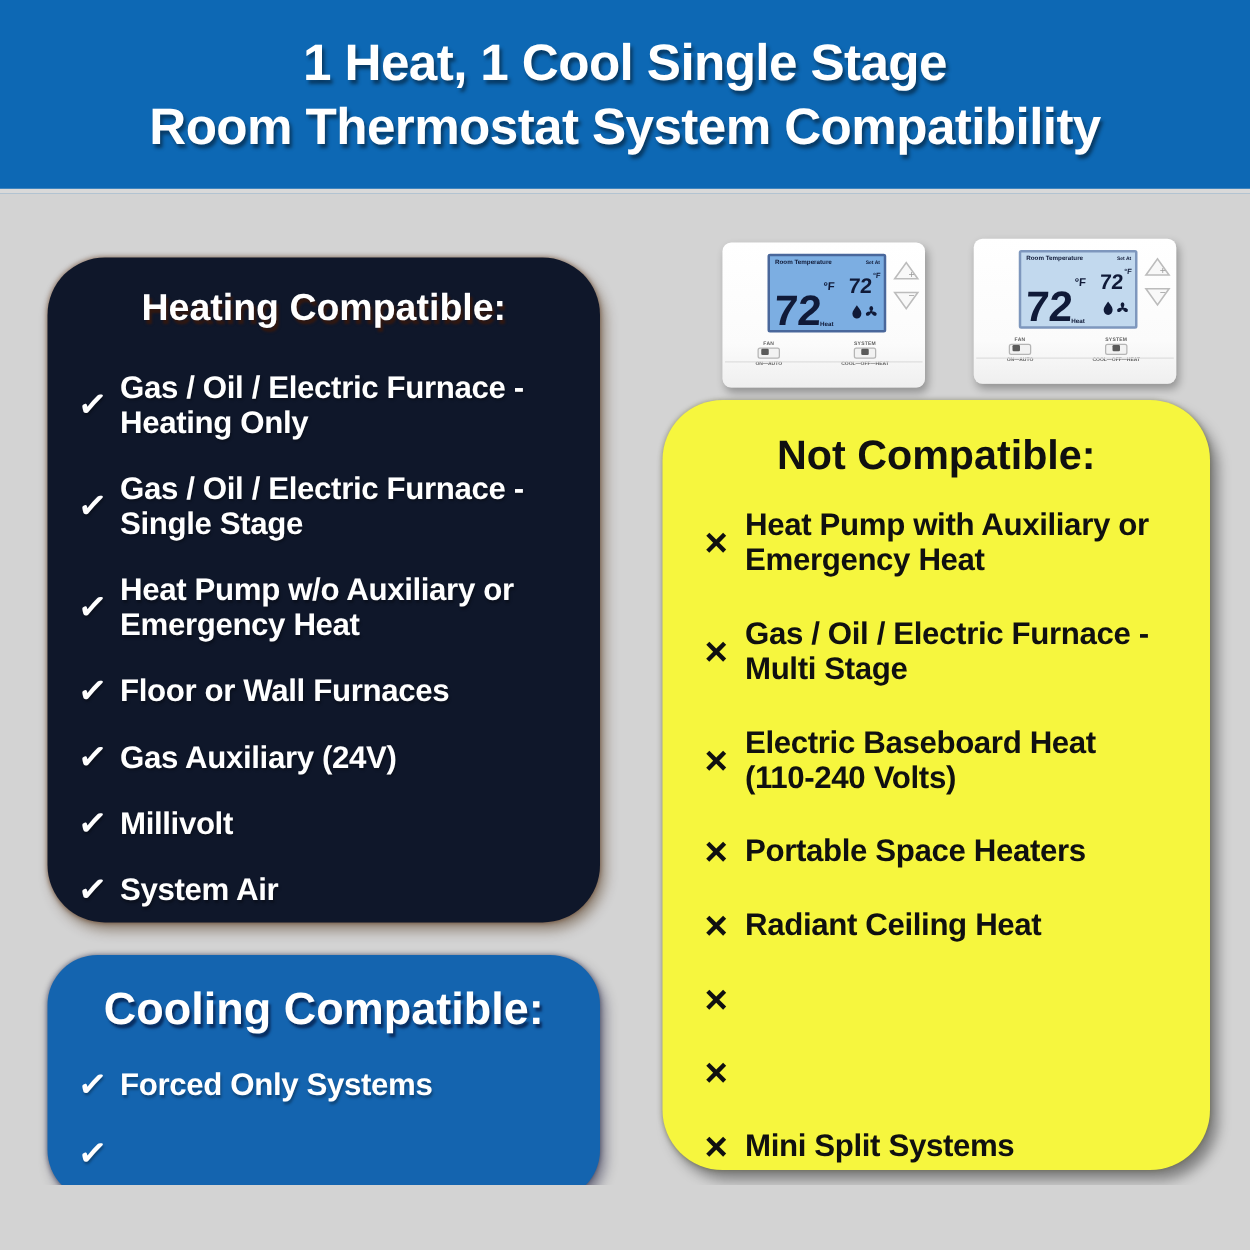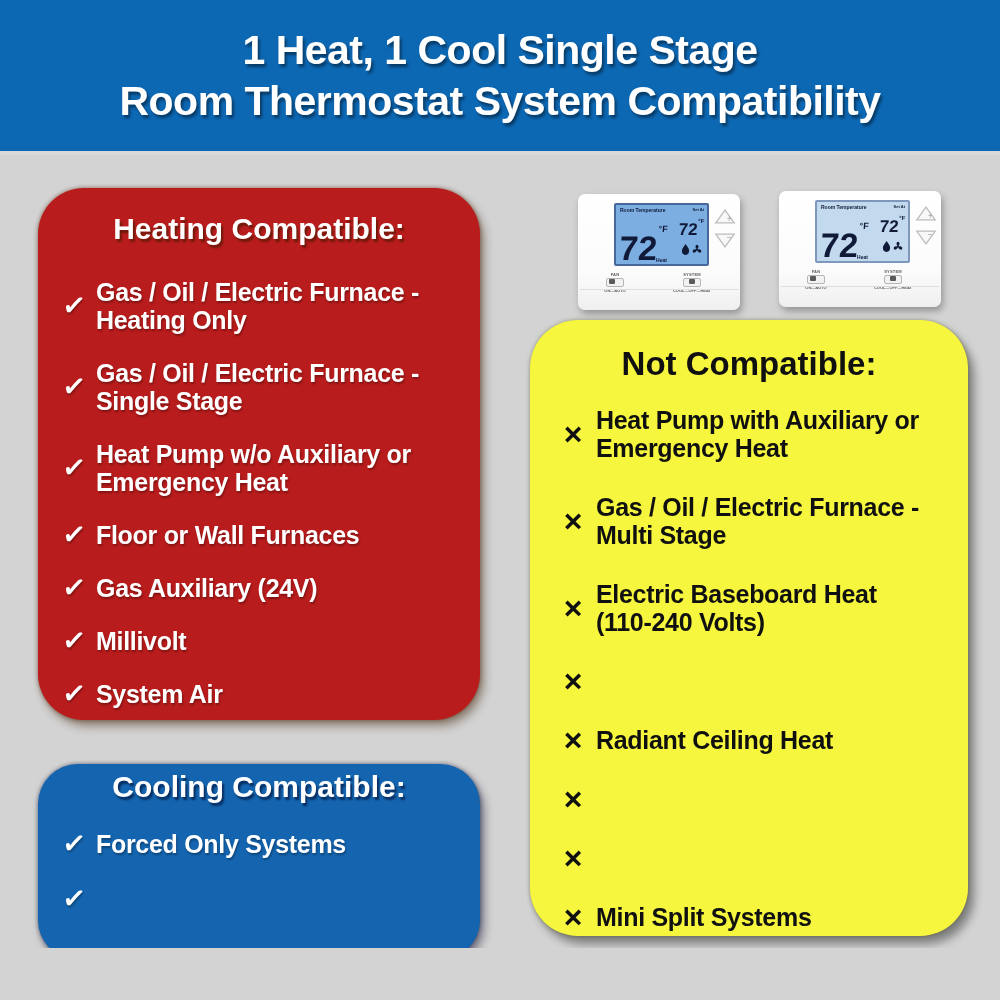--- a/index.html
+++ b/index.html
@@ -20,34 +20,34 @@
 
   
   .box{position:absolute;box-sizing:border-box;}
   .box h2{margin:0;text-align:center;font-weight:bold;}
   .box ul{list-style:none;margin:0;display:flex;flex-direction:column;}
   .box li{display:flex;align-items:center;font-weight:bold;}
   .mark{flex:0 0 44px;text-align:center;}
   .txt{flex:1;white-space:pre-line;letter-spacing:-0.3px;}
 
   .heating{
-    left:38px;top:188px;width:442px;height:532px;border-radius:46px;
-    background:#b91c1c;box-shadow:0 0 4px rgba(80,35,0,.55), 4px 6px 10px rgba(60,30,0,.45);
+    left:38px;top:206px;width:442px;height:532px;border-radius:46px;
+    background:#0f172a;box-shadow:0 0 4px rgba(80,35,0,.55), 4px 6px 10px rgba(60,30,0,.45);
   }
   .heating h2{margin-top:24px;font-size:30px;color:#fff;text-shadow:2px 3px 2px rgba(70,25,0,.65);}
   .heating ul{margin-top:32px;gap:25px;padding:0 10px 0 14px;}
   .heating li{color:#fff;font-size:25px;line-height:28px;}
   .heating .mark{font-size:28px;transform:rotate(6deg);text-shadow:1px 2px 2px rgba(0,0,0,.3);}
   .heating .txt{text-shadow:1px 2px 2px rgba(0,0,0,.3);}
 
   .cooling{
     left:38px;top:764px;width:442px;height:196px;border-radius:40px;
     background:#1464af;box-shadow:0 0 4px rgba(0,10,50,.5), 4px 6px 10px rgba(0,0,40,.45);
   }
-  .cooling h2{margin-top:6px;font-size:30px;color:#fff;text-shadow:2px 3px 2px rgba(0,10,45,.6);}
+  .cooling h2{margin-top:22px;font-size:36px;color:#fff;text-shadow:2px 3px 2px rgba(0,10,45,.6);}
   .cooling ul{margin-top:26px;gap:27px;padding:0 10px 0 14px;}
   .cooling li{color:#fff;font-size:25px;line-height:28px;}
   .cooling .mark{font-size:28px;transform:rotate(6deg);text-shadow:1px 2px 2px rgba(0,0,0,.3);}
   .cooling .txt{text-shadow:1px 2px 2px rgba(0,0,0,.3);}
 
   .notbox{
     left:530px;top:320px;width:438px;height:616px;border-radius:48px;
     background:#f6f63e;box-shadow:0 0 4px rgba(60,60,0,.4), 6px 8px 10px rgba(0,0,0,.4);
   }
   .notbox h2{margin-top:24px;font-size:33px;color:#101010;line-height:40px;}
@@ -256,20 +256,21 @@
           <span class="txt">Gas / Oil / Electric Furnace -
 Multi Stage</span>
         </li>
       <li>
           <span class="mark">×</span>
           <span class="txt">Electric Baseboard Heat
 (110-240 Volts)</span>
         </li>
       <li>
           <span class="mark">×</span>
+          <span class="txt">Portable Space Heaters</span>
         </li>
       <li>
           <span class="mark">×</span>
           <span class="txt">Radiant Ceiling Heat</span>
         </li>
       <li>
           <span class="mark">×</span>
         </li>
       <li>
           <span class="mark">×</span>

